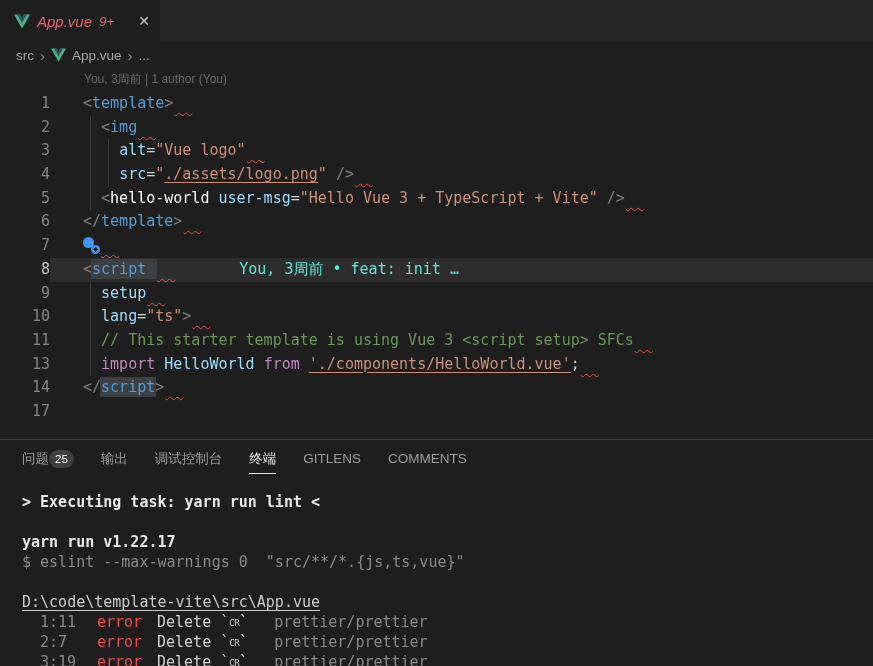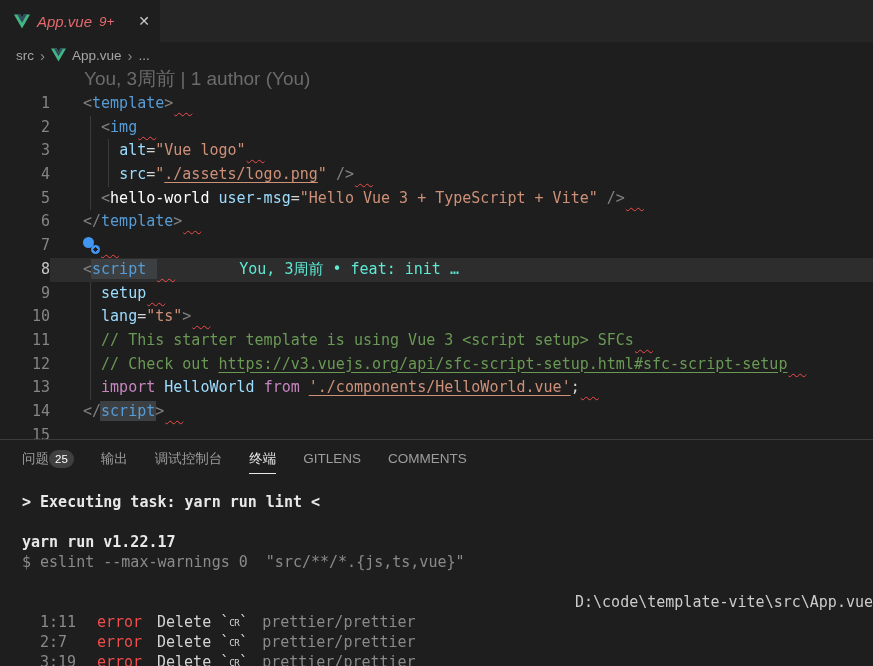--- a/index.html
+++ b/index.html
@@ -16,21 +16,21 @@
   .vue-icon { display:inline-flex; width:16px; height:15px; }
 
   
   .breadcrumbs { display:flex; align-items:center; gap:6px; height:27px;
                  padding-left:16px; font-size:13.5px; color:#a5a5a5; }
   .bc-sep { color:#8a8a8a; font-size:15px; }
   .bc-item { cursor:pointer; }
 
   
   .blame-header { height:23px; line-height:20px; padding-left:84px;
-                  font-size:19px; color:#6b6b6b; }
+                  font-size:12px; color:#6b6b6b; }
 
   
   .editor { height:347px; overflow:hidden; position:relative;
             font-family:"DejaVu Sans Mono","Liberation Mono",monospace; font-size:15px; }
   .code-line { display:flex; height:23.7px; line-height:23.7px; }
   .gnum { flex:none; display:inline-block; width:50px; text-align:right;
           color:#858585; user-select:none; }
   .code-line.cur .gnum { color:#c6c6c6; }
   .lcontent { flex:1; position:relative; padding-left:33px; white-space:pre; }
   .code-line.cur .lcontent { background:#2d2d2e; }
@@ -71,27 +71,27 @@
   .pbadge { background:#404040; color:#fff; font-size:11.5px; line-height:18px;
             min-width:18px; padding:0 6px; border-radius:10px; text-align:center; }
 
   
   .terminal { padding:14px 0 0 22px; color:#cccccc; white-space:pre;
               font-family:"DejaVu Sans Mono","Liberation Mono",monospace;
               font-size:15px; line-height:20px; }
   .trow { height:20px; }
   .trow.task, .trow.strong { font-weight:bold; color:#e8e8e8; }
   .trow.dim { color:#8a8a8a; }
-  .trow.path { text-underline-offset:3px; cursor:pointer;text-align:right; }
+  .trow.path { text-decoration:underline; text-underline-offset:3px; cursor:pointer; }
   .erow { display:flex; height:20px; padding-left:18px; }
   .e-loc { flex:none; width:57px; color:#8a8a8a; }
   .e-sev { flex:none; width:60px; color:#f14c4c; }
   .e-msg { color:#d4d4d4; }
   .e-cr  { font-size:9px; letter-spacing:-0.5px; vertical-align:1.5px; color:#d4d4d4; }
-  .e-rule{ margin-left:14px; color:#8a8a8a; }
+  .e-rule{ margin-left:26px; color:#8a8a8a; }
 </style>
 </head>
 <body>
 
 <div class="window">
 
   <div class="tabbar">
     <div class="tab">
       <span class="vue-icon">
         <svg viewBox="0 0 256 221" width="16" height="15">
@@ -162,33 +162,29 @@
       </div>
       <div class="code-line">
         <span class="gnum">10</span>
         <span class="lcontent"><span class="gd" style="left: 40px;"></span><span class="tok ">  </span><span class="tok attr">lang</span><span class="tok op">=</span><span class="tok str">"ts"</span><span class="tok p">&gt;</span><span class="sq">&nbsp;&nbsp;</span></span>
       </div>
       <div class="code-line">
         <span class="gnum">11</span>
         <span class="lcontent"><span class="gd" style="left: 40px;"></span><span class="tok ">  </span><span class="tok com">// This starter template is using Vue 3 &lt;script setup&gt; SFCs</span><span class="sq">&nbsp;&nbsp;</span></span>
       </div>
       <div class="code-line">
-        <span class="gnum">12</span>
-        <span class="lcontent"><span class="gd" style="left: 40px;"></span><span class="tok ">  </span><span class="tok com">// Check out </span><span class="tok com lnk">https://v3.vuejs.org/api/sfc-script-setup.html#sfc-script-setup</span><span class="sq">&nbsp;&nbsp;</span></span>
-      </div>
-      <div class="code-line">
         <span class="gnum">13</span>
         <span class="lcontent"><span class="gd" style="left: 40px;"></span><span class="tok ">  </span><span class="tok kw">import</span><span class="tok "> </span><span class="tok id">HelloWorld</span><span class="tok "> </span><span class="tok kw">from</span><span class="tok "> </span><span class="tok str lnk">'./components/HelloWorld.vue'</span><span class="tok op">;</span><span class="sq">&nbsp;&nbsp;</span></span>
       </div>
       <div class="code-line">
         <span class="gnum">14</span>
         <span class="lcontent"><span class="tok p">&lt;/</span><span class="tok tag box">script</span><span class="tok p">&gt;</span><span class="sq">&nbsp;&nbsp;</span></span>
       </div>
       <div class="code-line">
-        <span class="gnum">15</span>
+        <span class="gnum">17</span>
         <span class="lcontent"></span>
       </div>
     </div>
 
   <div class="panel">
     <div class="panel-tabs" id="panel-tabs">
         <div class="ptab">
           <span class="lbl">问题</span>
           <span class="pbadge">25</span>
         </div>

